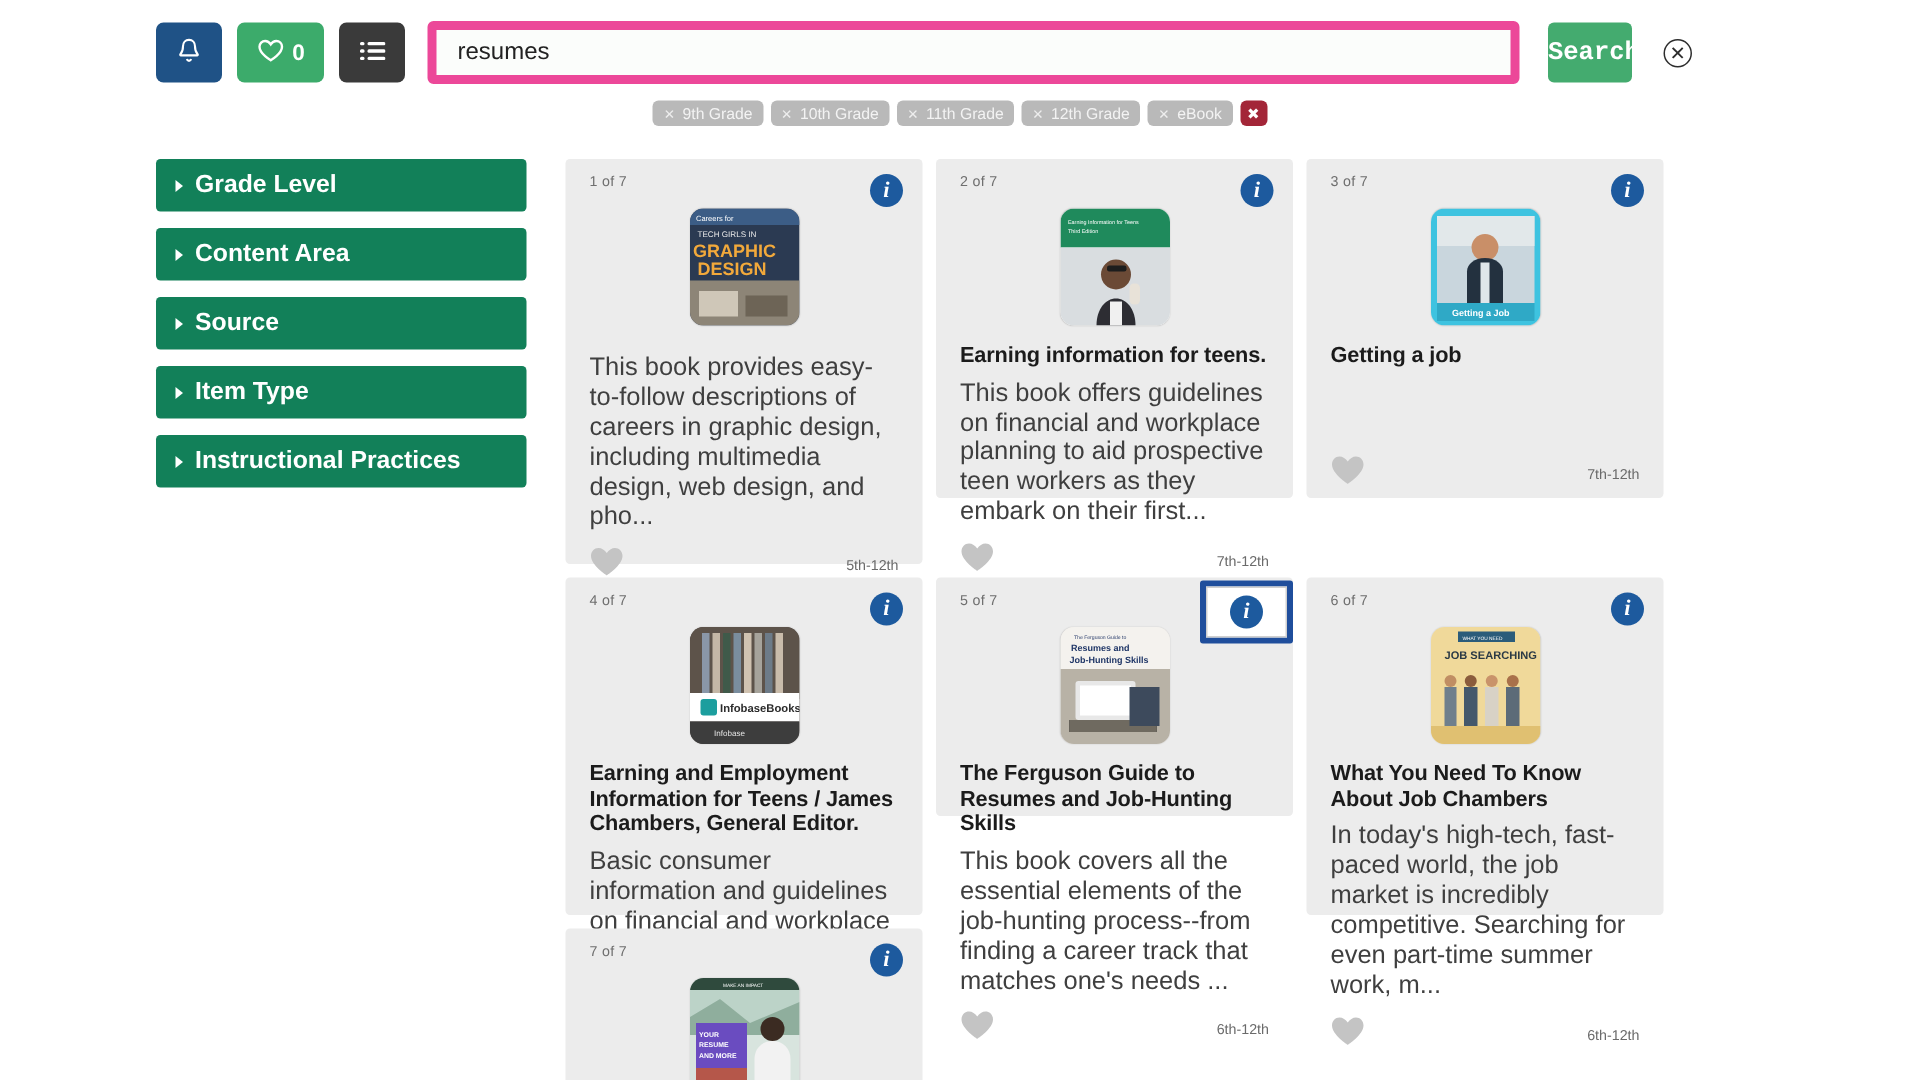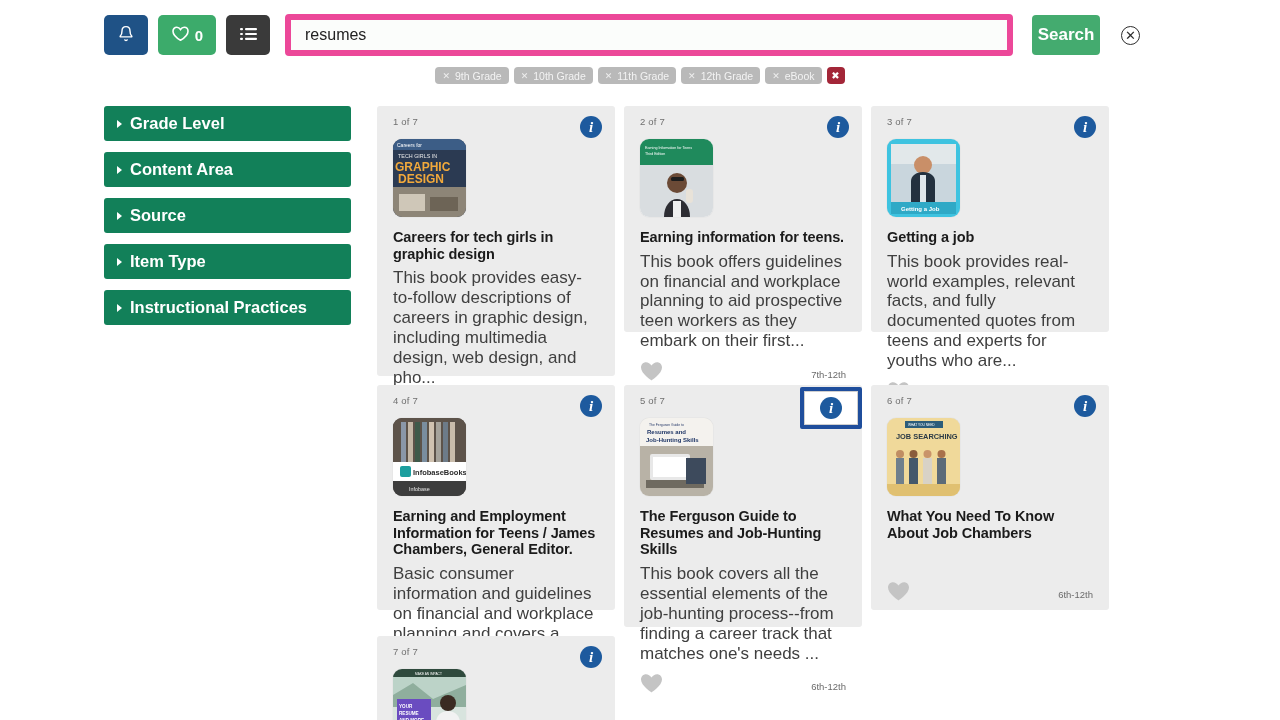--- a/index.html
+++ b/index.html
@@ -33,25 +33,25 @@
     border-radius: 4px;
     background: #fbfdfb;
     font-size: 16px;
     color: #222;
     padding: 0 14px;
     margin-left: 5px;
     outline: none;
   }
   .search-btn {
     margin-left: 9px;
-    width: 68px; height: 40px;
+    width: 56px; height: 40px;
     background: #44ab6f;
     color: #fff;
     border: none; border-radius: 4px;
-    font-family: Liberation Sans, sans-serif;
+    font-family: Liberation Mono, monospace;
     font-size: 17px; font-weight: bold;
     cursor: pointer;
   }
   .clear-search {
     margin-left: 11px;
     width: 19px; height: 19px;
     border: 1.6px solid #2d2d2d;
     border-radius: 50%;
     display: flex; align-items: center; justify-content: center;
     font-size: 13px; color: #2d2d2d; line-height: 1;
@@ -143,21 +143,21 @@
     outline: 1px solid #cfcfcf;
     outline-offset: -5px;
   }
   .info-btn.focused .info-circle {
     width: 22px; height: 22px; border-radius: 50%;
     background: #1d5a9e; color: #fff;
     display: flex; align-items: center; justify-content: center;
   }
 
   .cover-wrap {
-    display: flex; justify-content: flex-start;
+    display: flex; justify-content: center;
     margin-top: 12px; margin-bottom: 12px;
   }
   .cover {
     width: 73px; height: 78px;
     border-radius: 9px;
     overflow: hidden;
     display: block;
     box-shadow: 0 0 1px rgba(0,0,0,.2);
   }
   .card-title {
@@ -285,21 +285,20 @@
           <rect y="0" width="73" height="11" fill="#3c5d86"></rect>
           <text x="4" y="8" font-size="5" fill="#fff" font-family="Liberation Sans">Careers for</text>
           <text x="5" y="19" font-size="5.4" fill="#e8e8e8" font-family="Liberation Sans">TECH GIRLS IN</text>
           <text x="2" y="32" font-size="12" font-weight="bold" fill="#f2a93b" font-family="Liberation Sans">GRAPHIC</text>
           <text x="5" y="44" font-size="12" font-weight="bold" fill="#f2a93b" font-family="Liberation Sans">DESIGN</text>
           <rect y="48" width="73" height="30" fill="#8d8577"></rect>
           <rect x="6" y="55" width="26" height="17" fill="#cfc7b8"></rect>
           <rect x="37" y="58" width="28" height="14" fill="#6d6456"></rect>
         </svg>
       </div>
-      <div class="card-title">Careers for tech girls in graphic design</div>
       <div class="card-desc">This book provides easy-to-follow descriptions of careers in graphic design, including multimedia design, web design, and pho...</div>
       <div class="card-footer">
         <button class="heart-btn">
           <svg width="23" height="21" viewBox="0 0 23 21" fill="#c4c4c4">
             <path d="M11.5 19.5S1 12.8 1 6.6C1 3.5 3.2 1.3 6 1.3c2.1 0 4.2 1.4 5.5 3.3C12.8 2.7 14.9 1.3 17 1.3c2.8 0 5 2.2 5 5.3 0 6.2-10.5 12.9-10.5 12.9z"></path>
           </svg>
         </button>
         <span class="grade-range">5th-12th</span>
       </div>
     </div>
@@ -346,21 +345,20 @@
           <rect x="4" y="5" width="65" height="58" fill="#c9d6dd"></rect>
           <rect x="4" y="5" width="65" height="20" fill="#e2e8ea"></rect>
           <circle cx="36" cy="26" r="9" fill="#c98f68"></circle>
           <path d="M24 63V42c0-5 5-9 12-9s12 4 12 9v21z" fill="#23313f"></path>
           <path d="M33 63V36h6v27z" fill="#dfe6ea"></path>
           <rect x="4" y="63" width="65" height="12" fill="#2fa9c6"></rect>
           <text x="14" y="71.5" font-size="6" font-weight="bold" fill="#ffffff" font-family="Liberation Sans">Getting a Job</text>
         </svg>
       </div>
       <div class="card-title">Getting a job</div>
-      <div class="card-desc">This book provides real-world examples, relevant facts, and fully documented quotes from teens and experts for youths who are...</div>
       <div class="card-footer">
         <button class="heart-btn">
           <svg width="23" height="21" viewBox="0 0 23 21" fill="#c4c4c4">
             <path d="M11.5 19.5S1 12.8 1 6.6C1 3.5 3.2 1.3 6 1.3c2.1 0 4.2 1.4 5.5 3.3C12.8 2.7 14.9 1.3 17 1.3c2.8 0 5 2.2 5 5.3 0 6.2-10.5 12.9-10.5 12.9z"></path>
           </svg>
         </button>
         <span class="grade-range">7th-12th</span>
       </div>
     </div>
 
@@ -393,21 +391,21 @@
       <div class="card-footer">
         <button class="heart-btn">
           <svg width="23" height="21" viewBox="0 0 23 21" fill="#c4c4c4">
             <path d="M11.5 19.5S1 12.8 1 6.6C1 3.5 3.2 1.3 6 1.3c2.1 0 4.2 1.4 5.5 3.3C12.8 2.7 14.9 1.3 17 1.3c2.8 0 5 2.2 5 5.3 0 6.2-10.5 12.9-10.5 12.9z"></path>
           </svg>
         </button>
         <span class="grade-range">6th-12th</span>
       </div>
     </div>
 
-    <div class="card" style="height:242px">
+    <div class="card" style="height:159px">
       <span class="card-index">5 of 7</span>
       <button class="info-btn focused">
         <span class="info-circle">i</span>
       </button>
       <div class="cover-wrap">
         <svg class="cover" viewBox="0 0 73 78">
           <rect width="73" height="78" fill="#e9e6e0"></rect>
           <rect y="0" width="73" height="28" fill="#f4f2ee"></rect>
           <text x="9" y="8" font-size="3.4" fill="#2a3d6b" font-family="Liberation Sans">The Ferguson Guide to</text>
           <text x="7" y="16" font-size="6" font-weight="bold" fill="#1e3566" font-family="Liberation Sans">Resumes and</text>
@@ -450,20 +448,21 @@
             <rect x="22" y="40" width="9" height="26" fill="#44586b"></rect>
               <circle cx="26.5" cy="36" r="4" fill="#8a5c3c"></circle>
             <rect x="36" y="40" width="9" height="26" fill="#d8d2c6"></rect>
               <circle cx="40.5" cy="36" r="4" fill="#c9936a"></circle>
             <rect x="50" y="40" width="9" height="26" fill="#5c6b78"></rect>
               <circle cx="54.5" cy="36" r="4" fill="#a9714a"></circle>
           </g>
         </svg>
       </div>
       <div class="card-title">What You Need To Know About Job Chambers</div>
+      <div class="card-desc">In today's high-tech, fast-paced world, the job market is incredibly competitive. Searching for even part-time summer work, m...</div>
       <div class="card-footer">
         <button class="heart-btn">
           <svg width="23" height="21" viewBox="0 0 23 21" fill="#c4c4c4">
             <path d="M11.5 19.5S1 12.8 1 6.6C1 3.5 3.2 1.3 6 1.3c2.1 0 4.2 1.4 5.5 3.3C12.8 2.7 14.9 1.3 17 1.3c2.8 0 5 2.2 5 5.3 0 6.2-10.5 12.9-10.5 12.9z"></path>
           </svg>
         </button>
         <span class="grade-range">6th-12th</span>
       </div>
     </div>
 

